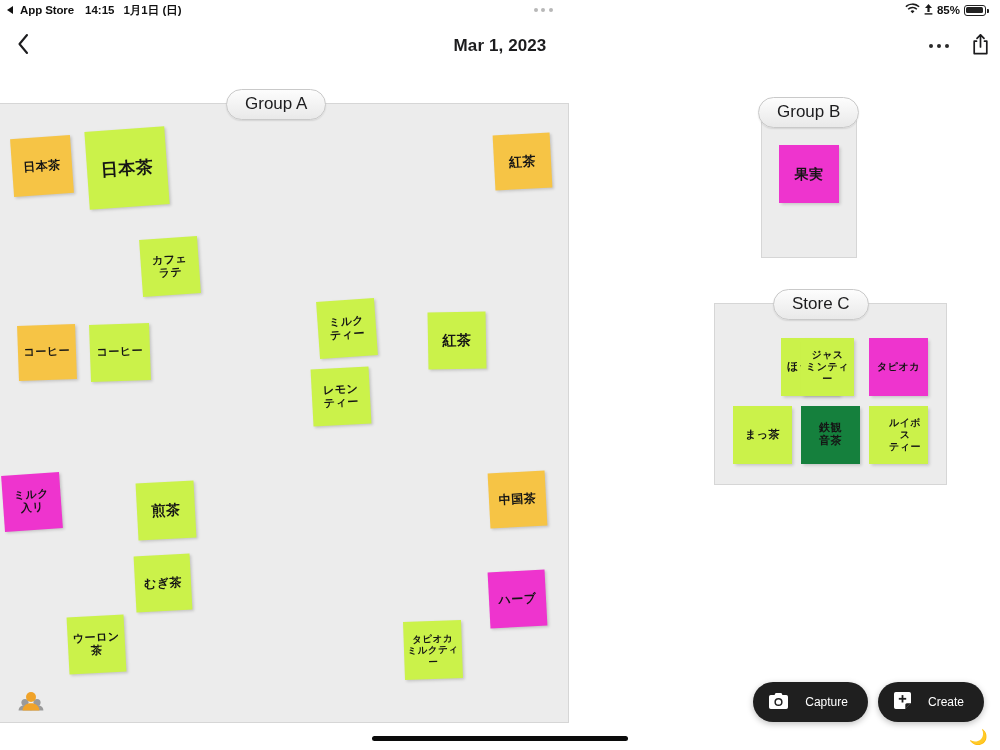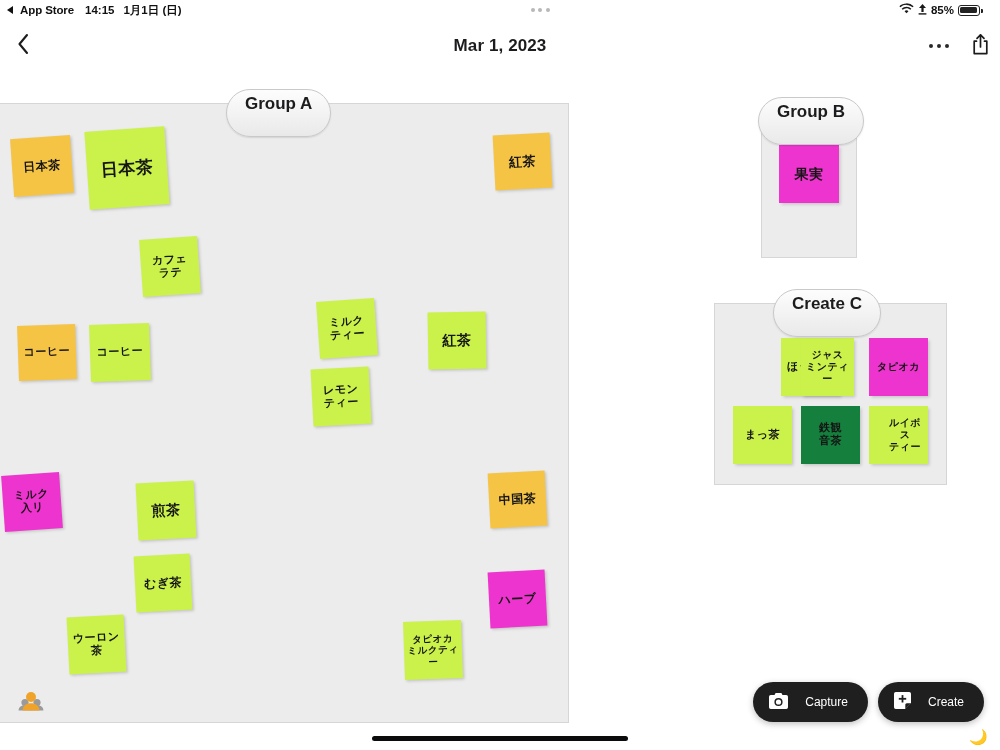--- a/index.html
+++ b/index.html
@@ -22,21 +22,21 @@
     width: 0; height: 0; border-top: 4px solid transparent;
     border-bottom: 4px solid transparent; border-right: 6px solid #111;
     display: inline-block; margin-right: 1px;
   }
   .sb-appname { font-weight: 700; font-size: 11.5px; letter-spacing: -0.1px; }
   .sb-time { font-weight: 600; font-size: 11.5px; margin-left: 5px; }
   .sb-date { font-weight: 600; font-size: 11.5px; margin-left: 3px; }
   .sb-center { flex: 1; display: flex; justify-content: center; align-items: center; }
   .dots3 { display: flex; gap: 3.5px; }
   .dots3 i { width: 4px; height: 4px; border-radius: 50%; background: #b8b8b8; display: block; }
-  .sb-right { display: flex; align-items: center; gap: 4px; padding-right: 20px; }
+  .sb-right { display: flex; align-items: center; gap: 4px; padding-right: 14px; }
   .sb-pct { font-size: 11.5px; font-weight: 600; }
   .batt {
     position: relative; width: 22px; height: 11px; border: 1.2px solid #222;
     border-radius: 3px; display: inline-block;
   }
   .batt::after {
     content: ""; position: absolute; right: -3.5px; top: 3px; width: 2px; height: 4px;
     background: #222; border-radius: 0 1px 1px 0;
   }
   .batt i { position: absolute; left: 1.2px; top: 1.2px; bottom: 1.2px; width: 85%;
@@ -64,22 +64,22 @@
 
   
   .group-box {
     position: absolute; background: #ececec;
     border: 1px solid #d6d6d6;
   }
   .group-label {
     position: absolute; z-index: 5;
     background: linear-gradient(#fdfdfd, #e9e9e9);
     border: 1px solid #c9c9c9; border-radius: 999px;
-    font-size: 17px; color: #1c1c1e; font-weight: 700;
-    padding: 4px 18px 22px; white-space: nowrap;
+    font-size: 17px; color: #1c1c1e; font-weight: 400;
+    padding: 4px 18px 5px; white-space: nowrap;
     box-shadow: 0 1px 1.5px rgba(0,0,0,.10);
   }
 
   
   .note {
     position: absolute;
     display: flex; align-items: center; justify-content: center;
     text-align: center; line-height: 1.18;
     color: #151515;
     box-shadow: 1.5px 1.5px 3px rgba(0,0,0,0.17);
@@ -241,21 +241,21 @@
 ミルクティー</span></div>
 
     <div class="group-box" style="left:761px; top:39px; width:96px; height:147px;"></div>
     <div class="group-label" style="left:758px; top:25px;">Group B</div>
 
     <div class="note" style="left:779px; top:73px; width:60px; height:58px; background:#ee34ce; font-size:14px;">
       <span>果実</span>
       </div>
 
     <div class="group-box" style="left:714px; top:231px; width:233px; height:182px;"></div>
-    <div class="group-label" style="left:773px; top:217px;">Create C</div>
+    <div class="group-label" style="left:773px; top:217px;">Store C</div>
 
     <div class="note" style="left:733px; top:266px; width:59px; height:58px; background:#cbf24a; font-size:11px;margin-left:48px;">
       <span>ほうじ茶</span>
       </div>
     <div class="note" style="left:801px; top:266px; width:53px; height:58px; background:#cbf24a; font-size:10px; white-space:pre-line;">
       <span>ジャス
 ミンティー</span></div>
     <div class="note" style="left:869px; top:266px; width:59px; height:58px; background:#ee34ce; font-size:10px;">
       <span>タピオカ</span>
       </div>

